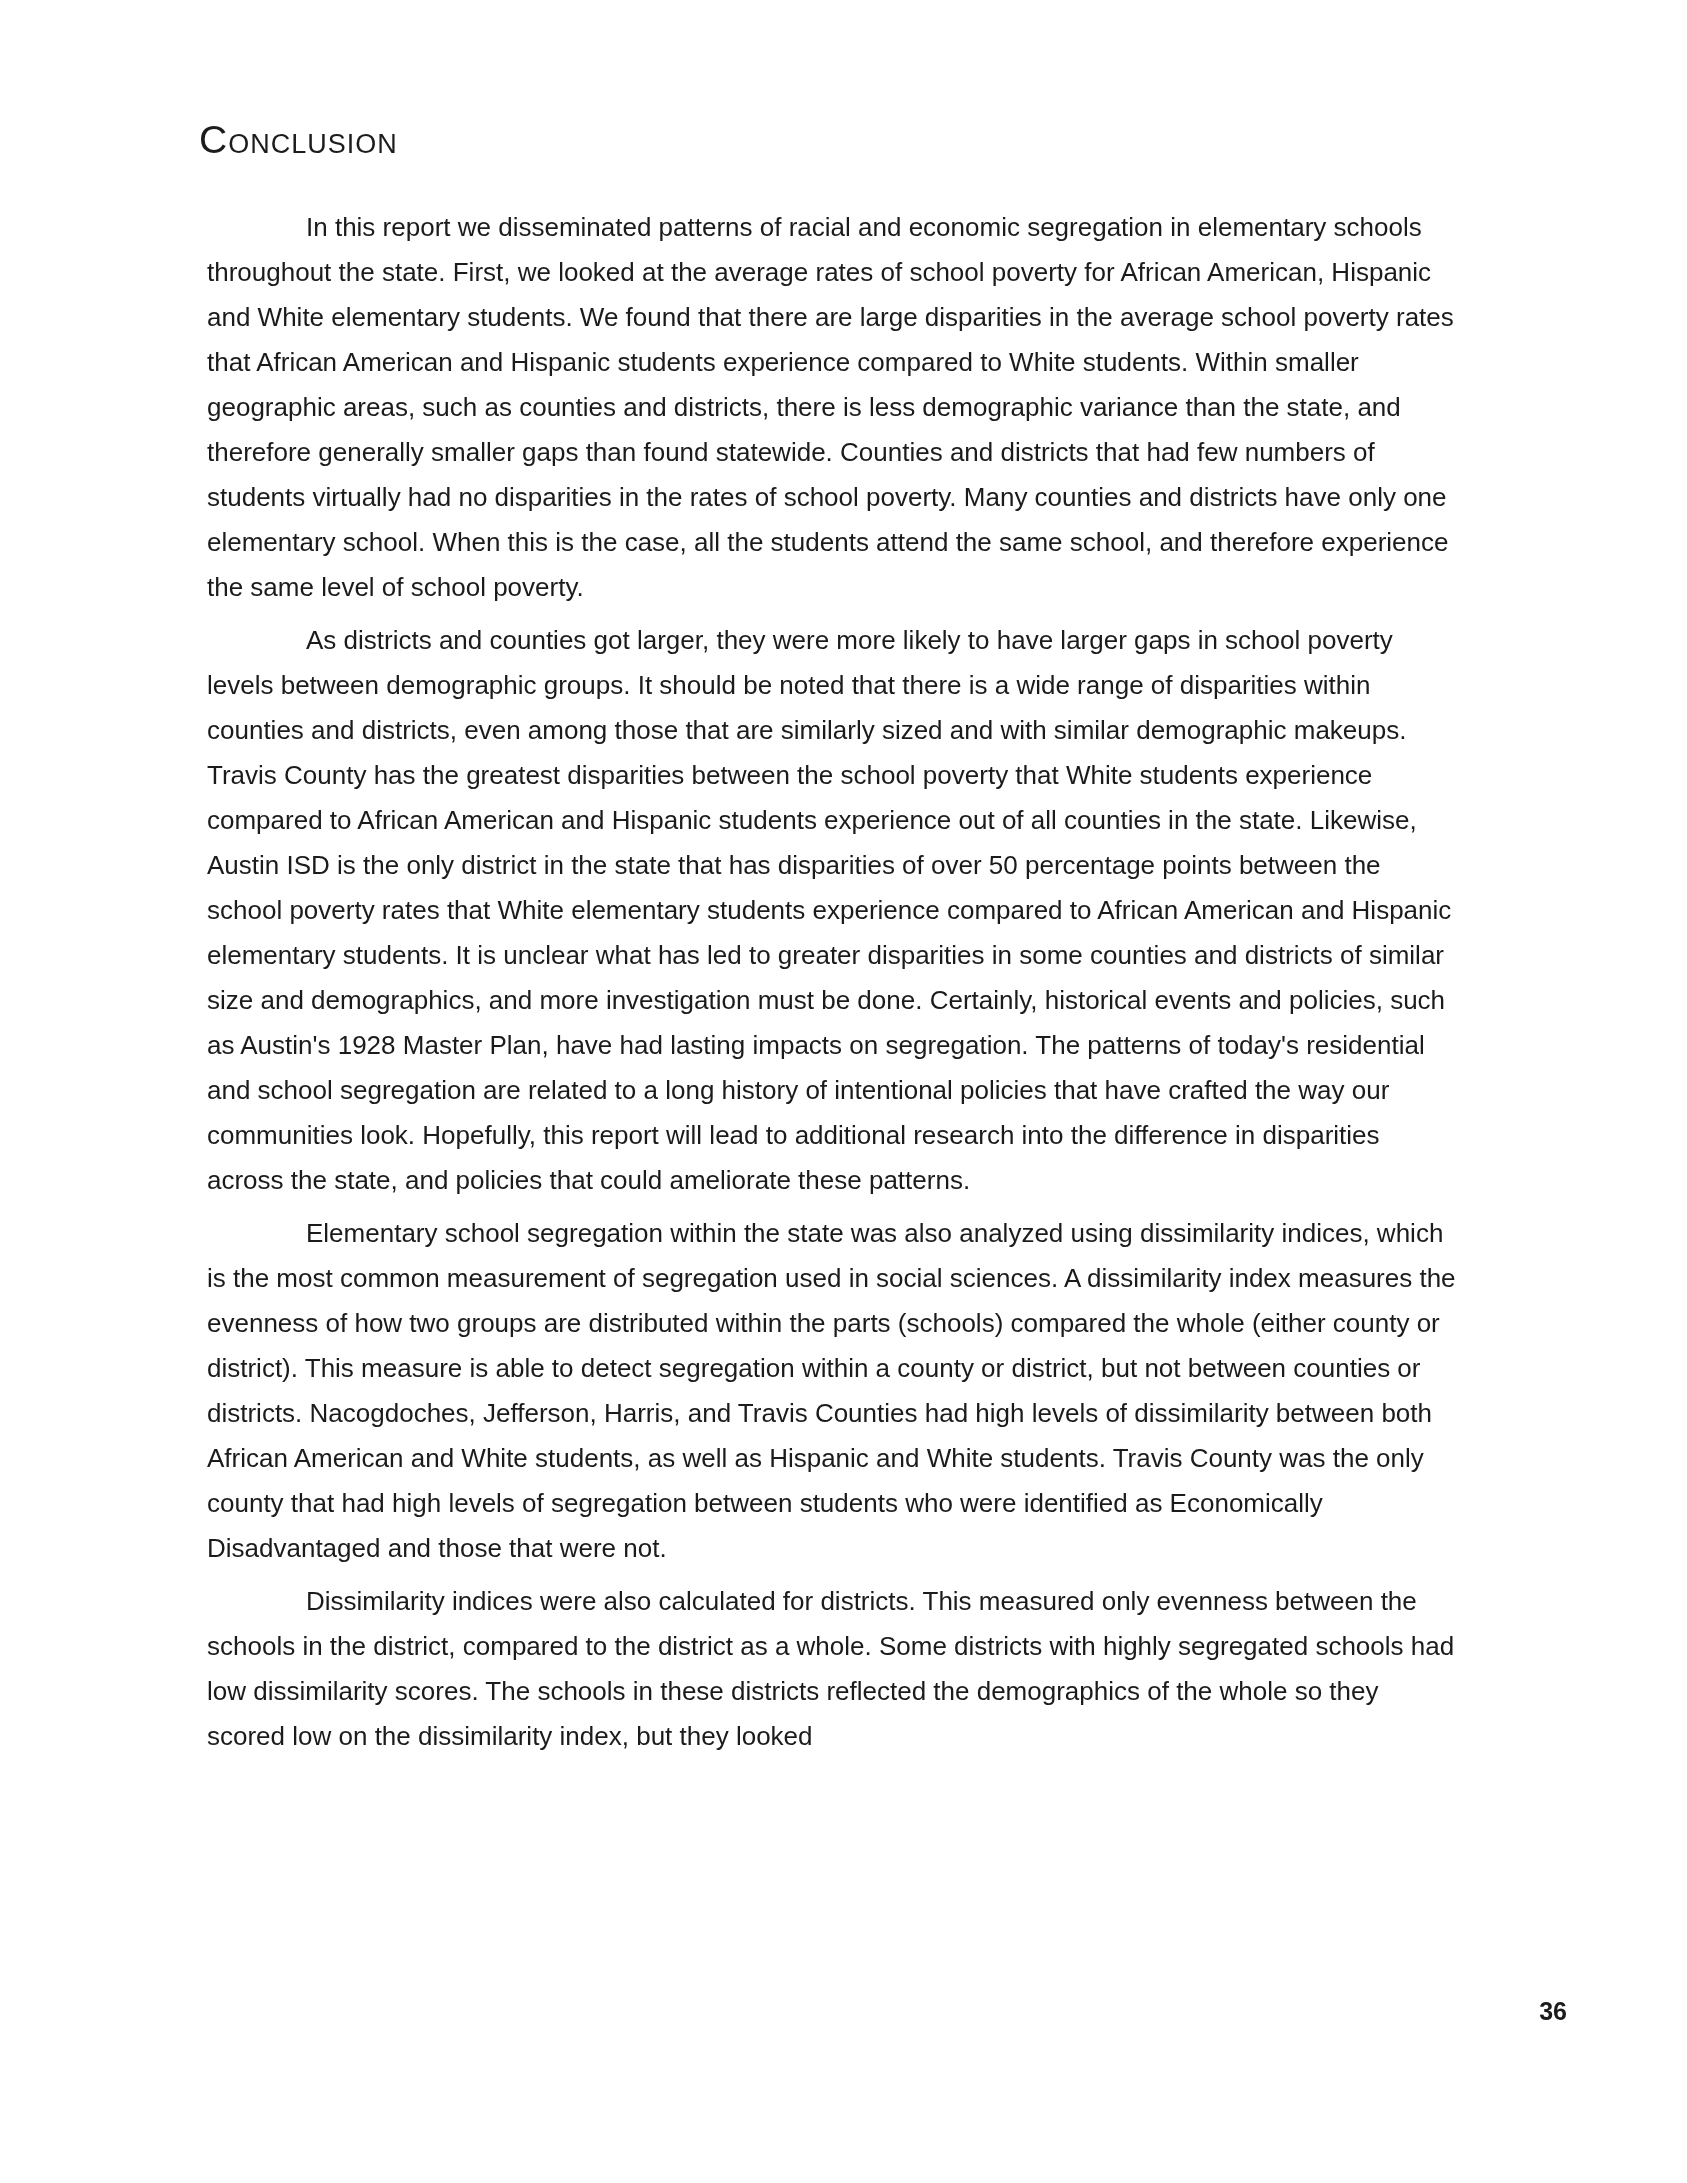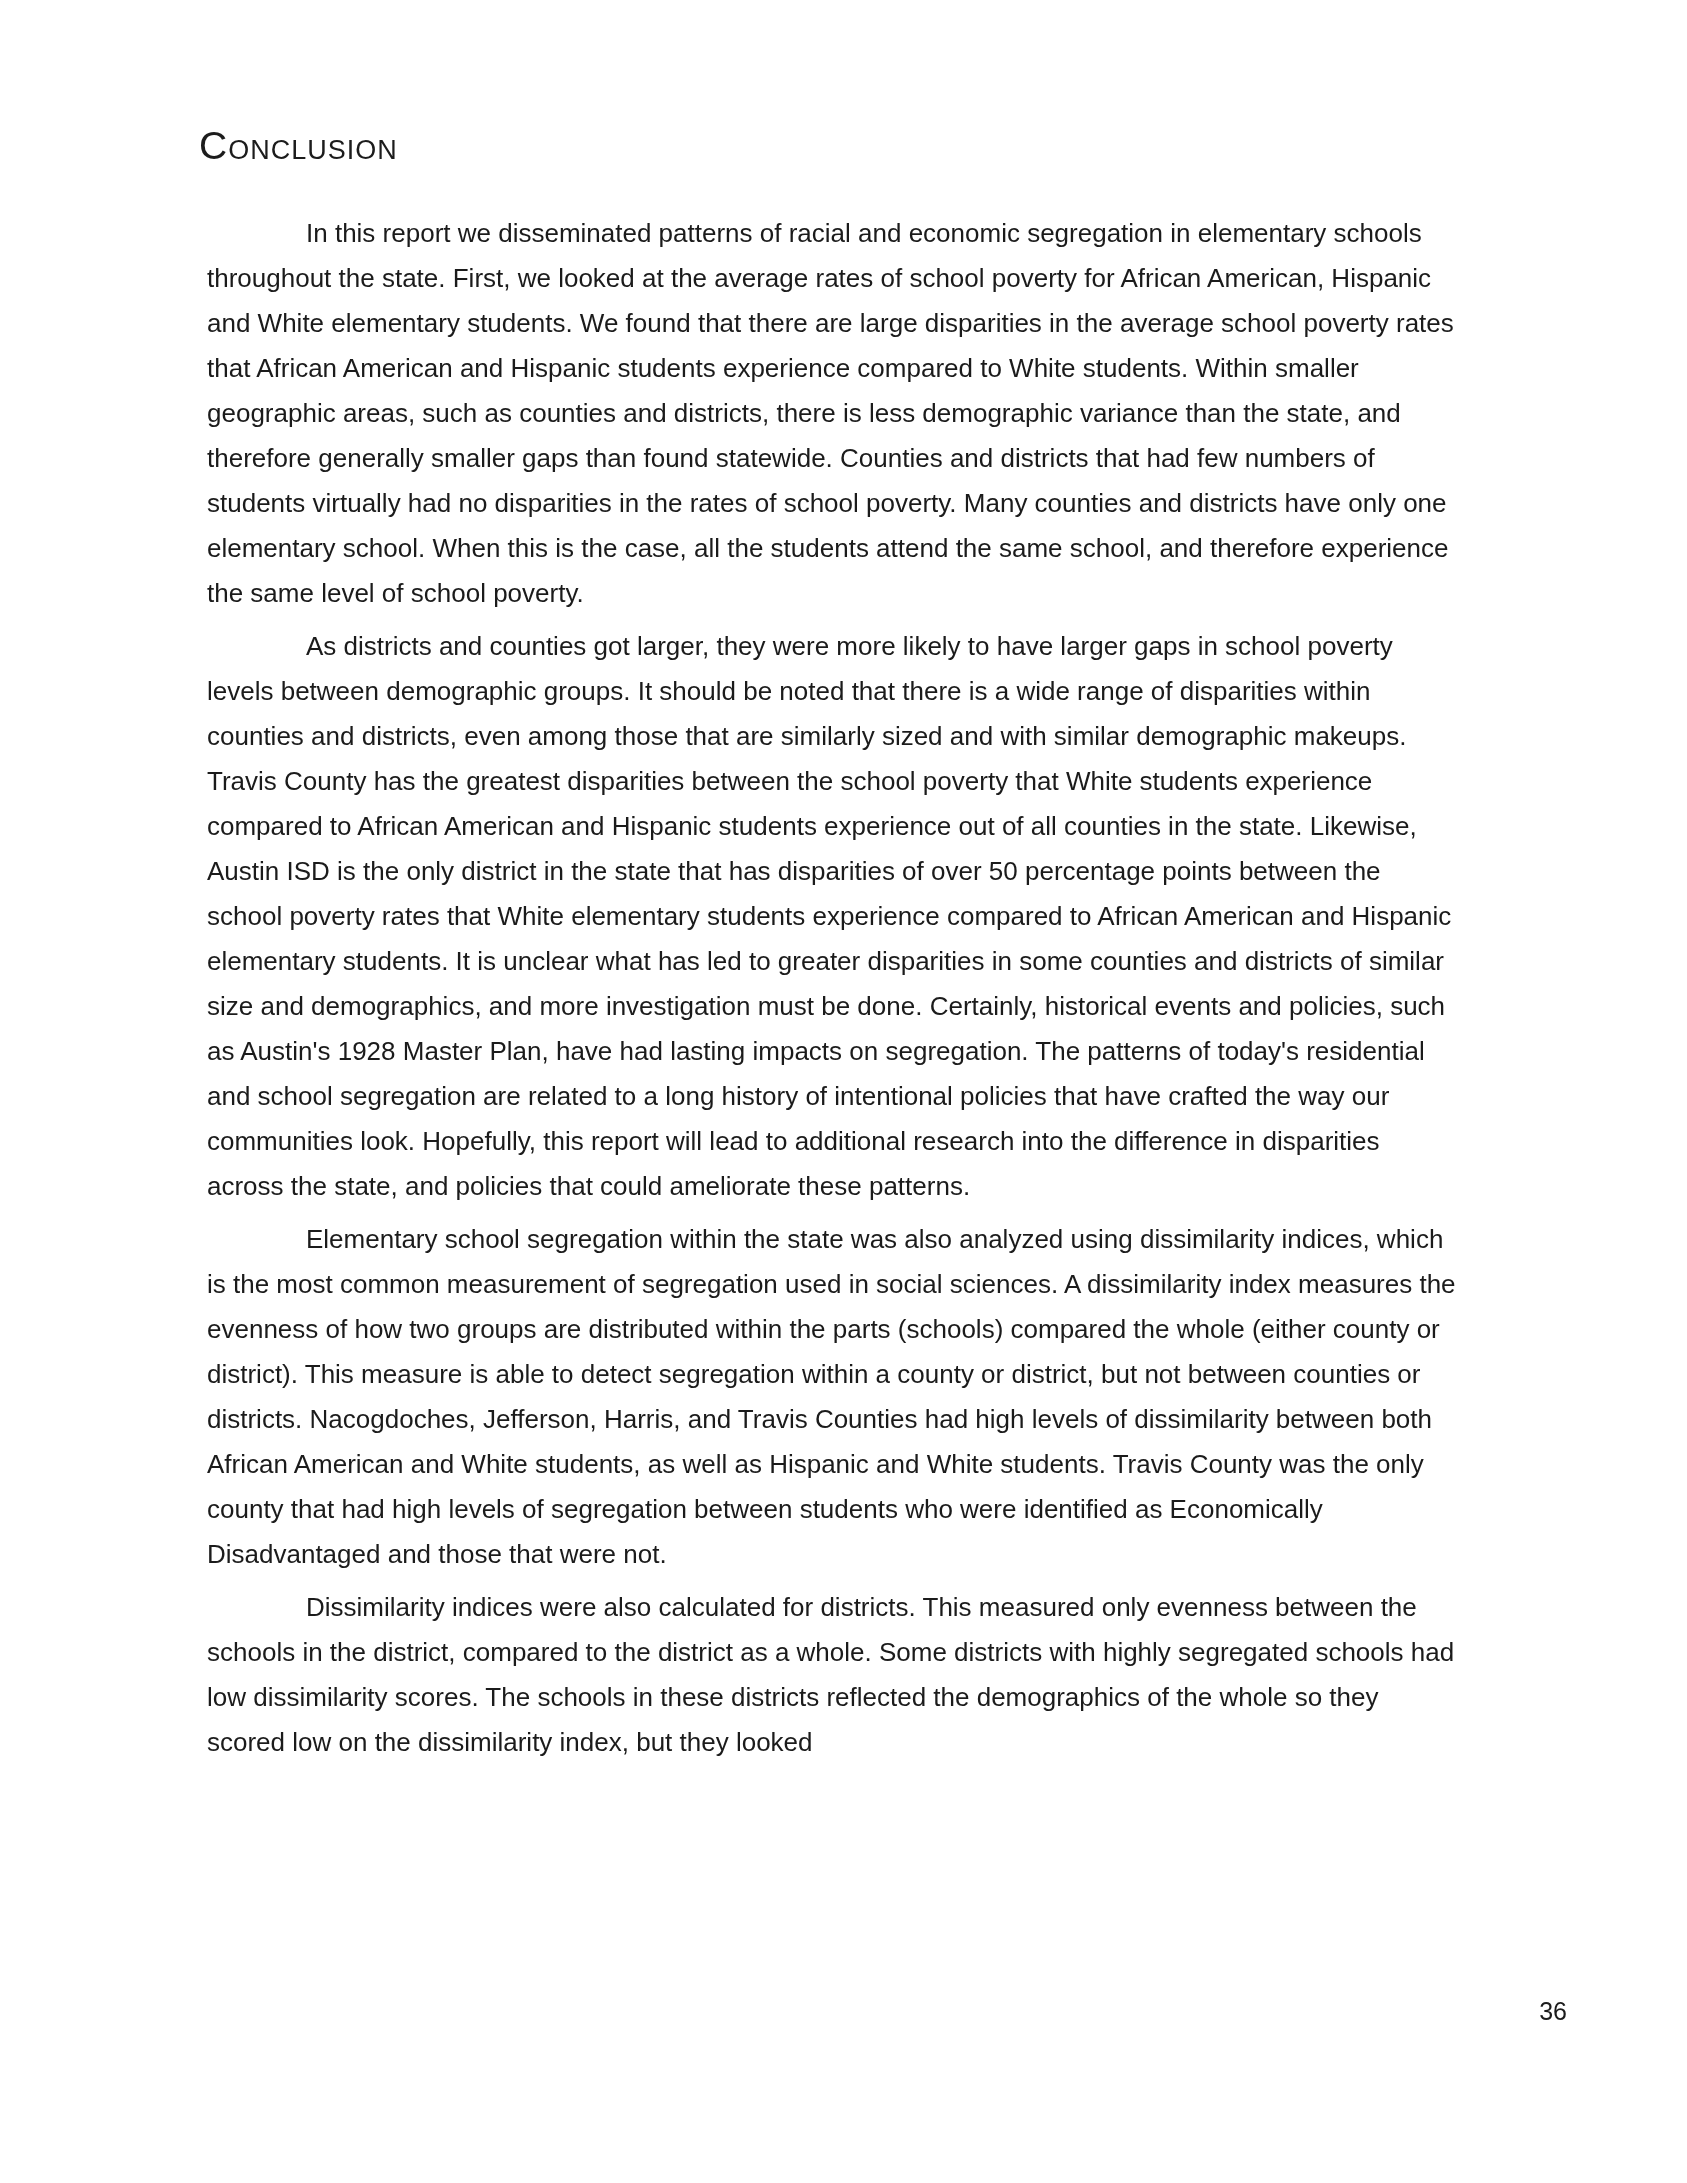--- a/index.html
+++ b/index.html
@@ -23,38 +23,39 @@
     box-sizing: border-box;
     padding: 108px 223px 0 199px;
     background: #ffffff;
   }
   .doc-heading {
     font-size: 39px;
     font-weight: 400;
     font-variant: small-caps;
     letter-spacing: 1px;
     color: #1c1c1c;
-    margin: 16px 0 42px 0;
+    margin: 10px 0 42px 0;
     line-height: 1.15;
   }
   .body-text p {
     margin: 8px;
     font-size: 26px;
     line-height: 45px;
     text-indent: 99px;
     text-align: left;
     color: #1b1b1b;
   }
   .page-number {
     position: absolute;
     top: 1999px;
     right: 120px;
     font-size: 25px;
     line-height: 1;
     color: #1b1b1b;
+    font-weight: bold;
   }
 </style>
 </head>
 <body>
 
 <div class="page">
 
   <h1 class="doc-heading">Conclusion</h1>
 
   <div class="body-text">

